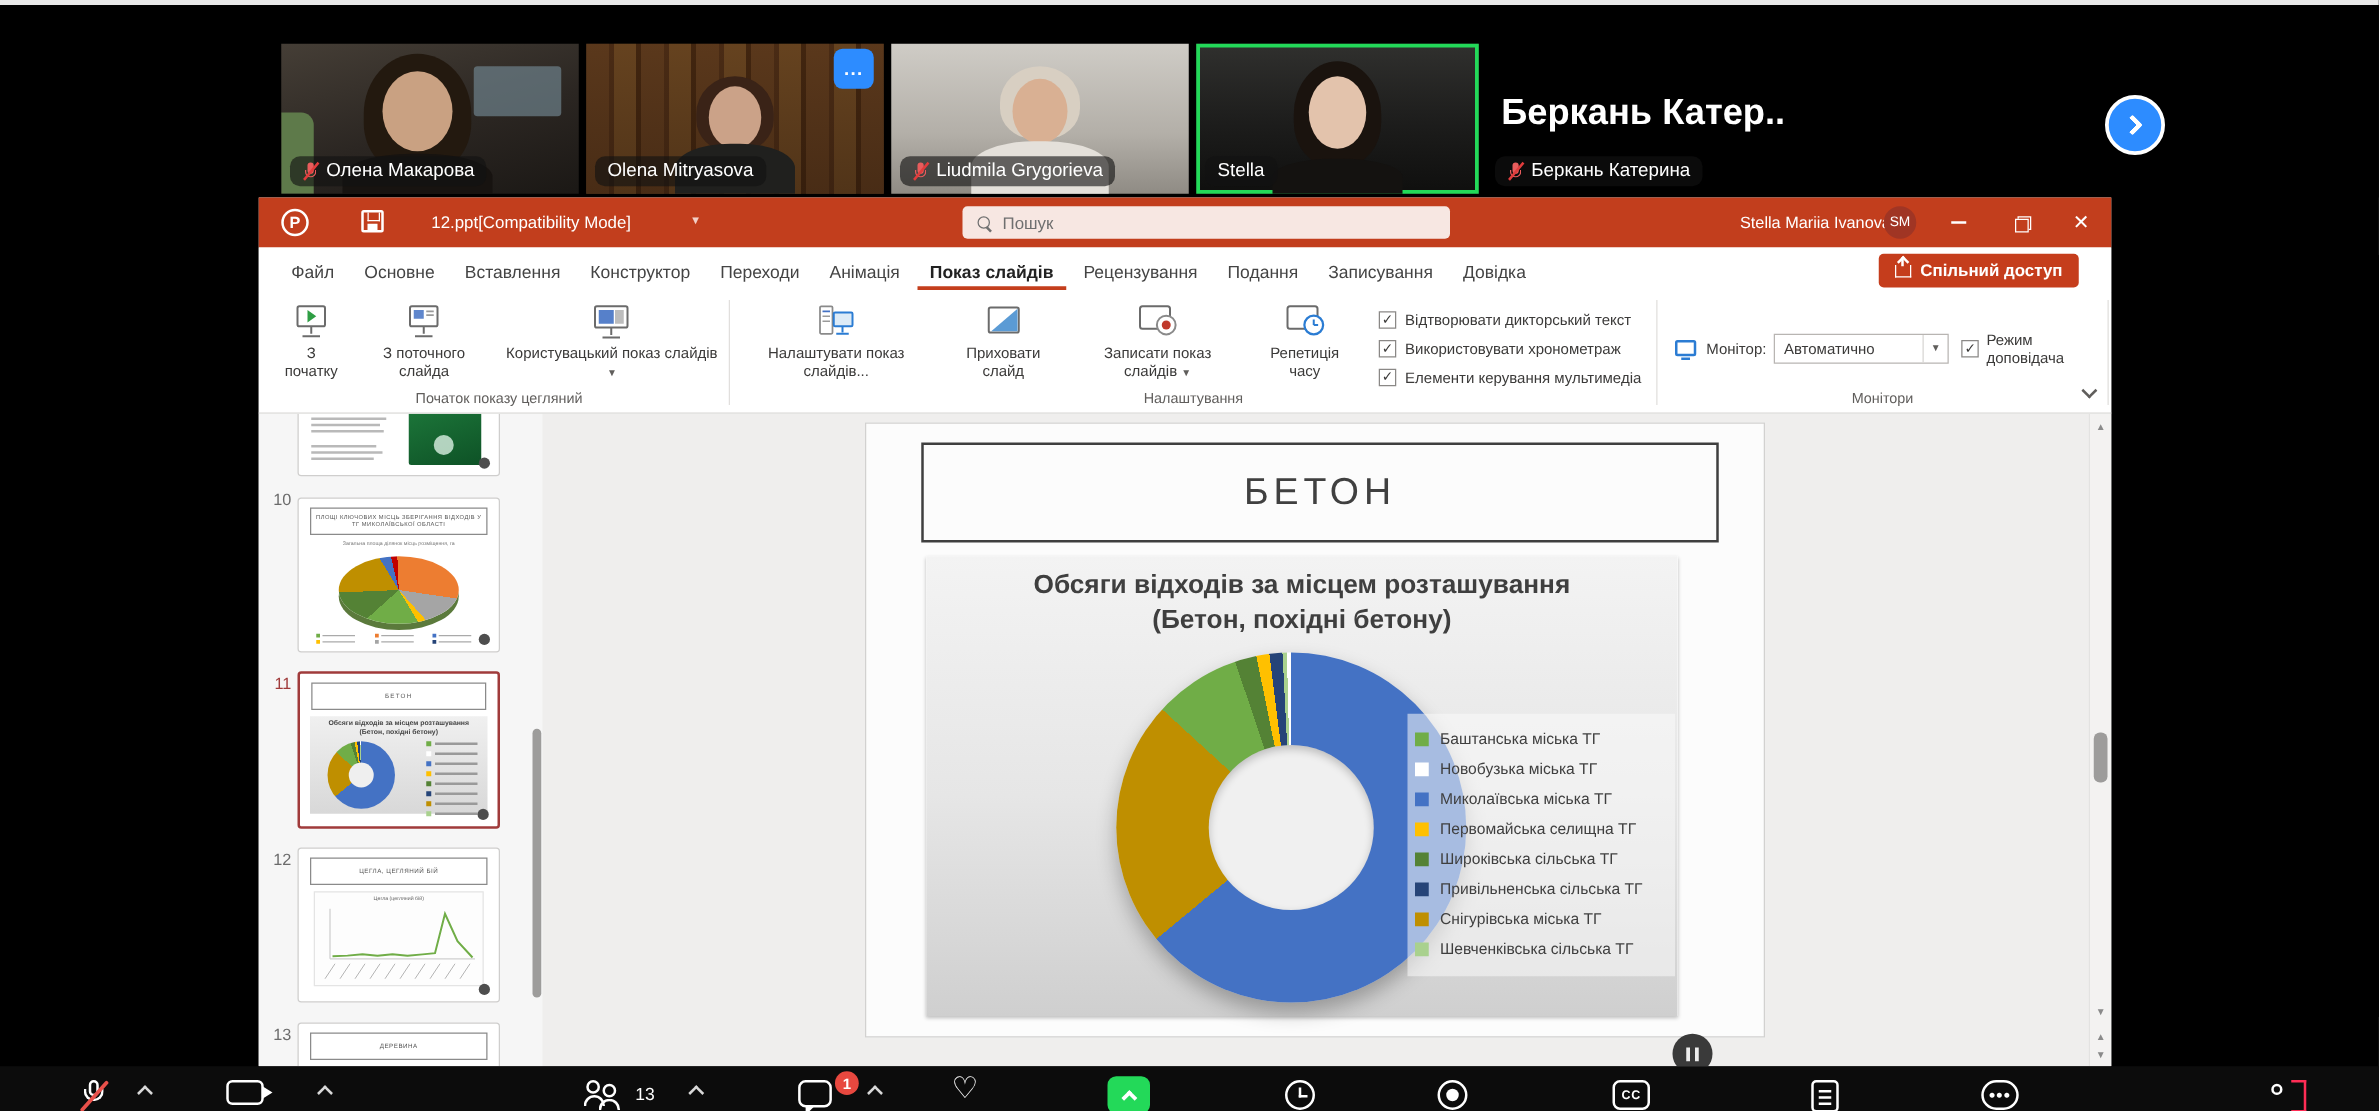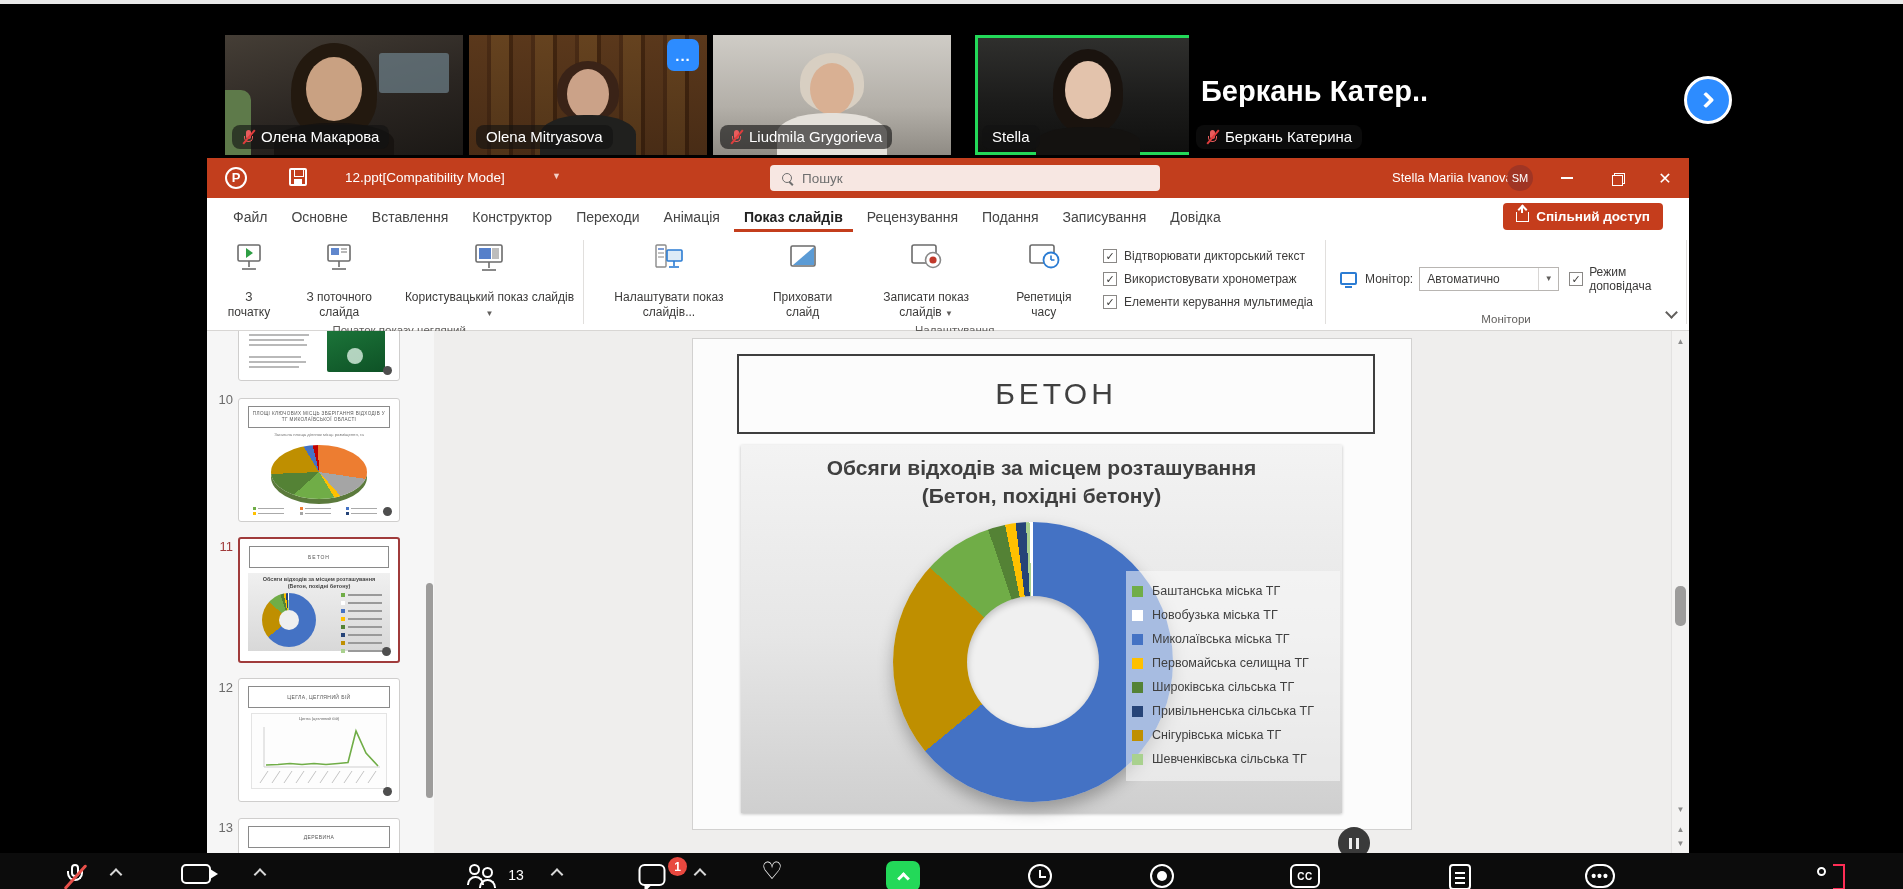--- a/index.html
+++ b/index.html
@@ -3,21 +3,21 @@
 <meta charset="utf-8">
 <style>
   * { margin:0; padding:0; box-sizing:border-box; }
   html,body { width:1903px; height:889px; background:#000; overflow:hidden;
               font-family:"Liberation Sans", sans-serif; }
 
   
   #top-strip { position:absolute; left:0; top:0; width:1903px; height:4px; background:#E9E9E9; }
   #video-strip { position:absolute; left:0; top:4px; width:1903px; height:154px; background:#000; }
   .tile { position:absolute; top:31px; height:120px; width:238px; overflow:hidden; background:#111; }
-  .tile.active { outline:3px solid #23D959; outline-offset:-3px;margin-left:18px; }
+  .tile.active { outline:3px solid #23D959; outline-offset:-3px; }
   .vlabel { position:absolute; left:7px; bottom:6px; display:flex; align-items:center; gap:6px;
             background:rgba(18,18,18,.62); border-radius:8px; padding:3px 10px 4px;
             color:#fff; font-size:15px; white-space:nowrap; }
   .micoff { width:13px; height:16px; position:relative; flex:0 0 auto; }
   .micoff .mbody { position:absolute; left:4px; top:1px; width:5px; height:9px; border-radius:3px; background:#E85C5C; }
   .micoff .mstand { position:absolute; left:2px; top:7px; width:9px; height:6px; border:1.5px solid #E85C5C; border-top:none; border-radius:0 0 6px 6px; }
   .micoff .mslash { position:absolute; left:6px; top:-1px; width:2px; height:18px; background:#E03C3C; transform:rotate(40deg); }
   .head { position:absolute; left:50%; transform:translateX(-50%); border-radius:50%; }
   .hair { position:absolute; left:50%; transform:translateX(-50%); border-radius:50% 50% 42% 42%; }
   .body { position:absolute; left:50%; transform:translateX(-50%); border-radius:46% 46% 0 0; }
@@ -74,21 +74,21 @@
   .share-ic:after { content:""; position:absolute; left:2px; top:-6px; width:5px; height:5px; border-left:2px solid #fff; border-top:2px solid #fff; transform:rotate(45deg); }
 
   
   #ribbon { position:absolute; left:0; top:76px; width:100%; height:97px; background:#fff;
             border-bottom:1px solid #D8D6D4; display:flex; padding-left:10px; }
   .grp { display:flex; flex-direction:column; height:100%; }
   .grp-body { flex:1; display:flex; align-items:stretch; padding-top:5px; }
   .grp-label { text-align:center; font-size:11.5px; color:#605E5C; padding:0 6px 5px; white-space:nowrap; }
   .vsep { width:1px; background:#E1DFDD; margin:6px 2px; }
   .bigbtn { display:flex; flex-direction:column; align-items:center; justify-content:flex-start;
-            padding:3px 7px; gap:18px; }
+            padding:3px 7px; gap:3px; }
   .bigbtn .lbl { font-size:12px; color:#3B3A39; text-align:center; line-height:14.5px; }
   .bigbtn svg { display:block; }
   .ddcaret { font-size:8px; color:#605E5C; }
   .cbcol { display:flex; flex-direction:column; justify-content:flex-start; gap:9px; padding:10px 10px 0 14px; }
   .cbrow { display:flex; align-items:center; gap:7px; font-size:12px; color:#3B3A39; white-space:nowrap; }
   .cbox { width:14px; height:14px; border:1px solid #8A8886; background:#fff; color:#3B3A39;
           font-size:11px; line-height:12px; text-align:center; flex:0 0 auto; }
   .mon-grp .grp-body { flex-direction:row; padding:10px 12px 0; gap:10px; }
   .mon-row { display:flex; align-items:center; gap:6px; font-size:12px; color:#3B3A39; }
   .mon-ic { width:17px; height:13px; border:2px solid #2B7CD3; border-radius:2px; position:relative; margin-right:2px; }

